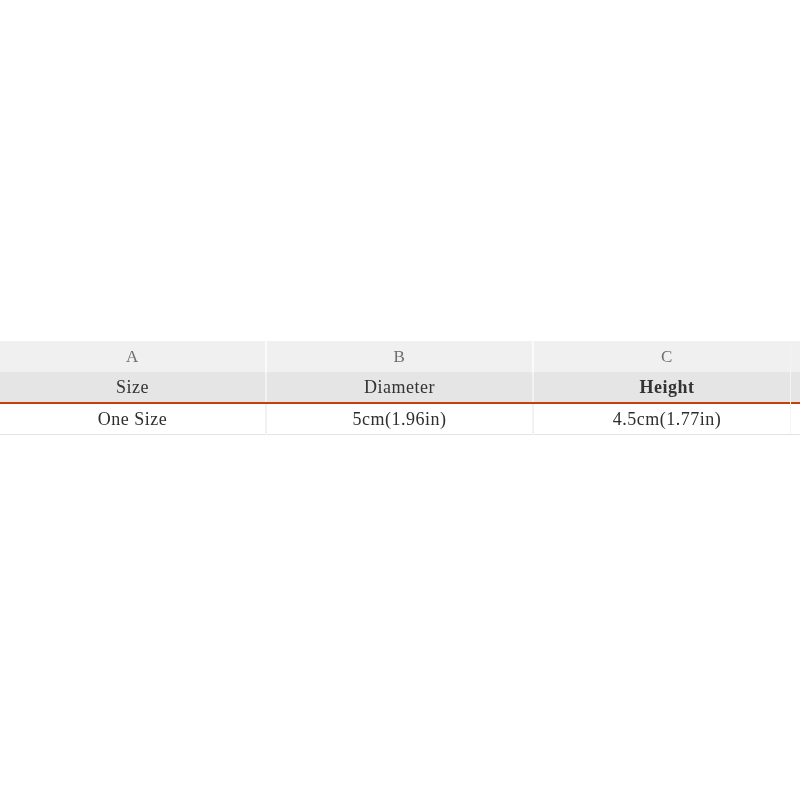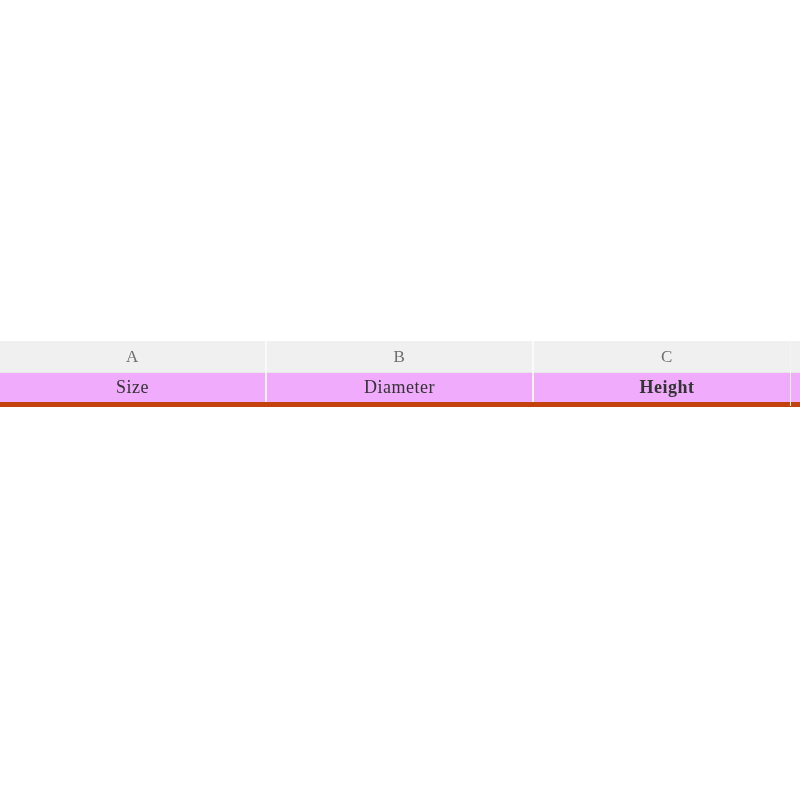--- a/index.html
+++ b/index.html
@@ -51,25 +51,25 @@
     border-right: 2px solid #fafafa;
     border-bottom: 1px solid #e6e6e6;
   }
   tr.col-letter-row td:last-child {
     border-right: none;
   }
 
   
   tr.field-row td {
     height: 29px;
-    background: #f0abfc;
+    background: #e5e5e5;
     font-size: 18px;
     color: #333333;
     border-right: 2px solid #f2f2f2;
-    border-bottom: 5px solid #c2410c;
+    border-bottom: 2px solid #c2410c;
   }
   tr.field-row td:last-child {
     border-right: none;
     font-weight: bold;
   }
 
   
   tr.value-row td {
     height: 30px;
     background: #ffffff;
@@ -107,15 +107,20 @@
       <tr class="col-letter-row">
         <td>A</td>
         <td>B</td>
         <td>C</td>
       </tr>
       <tr class="field-row">
         <td>Size</td>
         <td>Diameter</td>
         <td>Height</td>
       </tr>
+      <tr class="value-row">
+        <td>One Size</td>
+        <td>5cm(1.96in)</td>
+        <td>4.5cm(1.77in)</td>
+      </tr>
     </tbody>
   </table>
 </div>
 
 </body></html>

